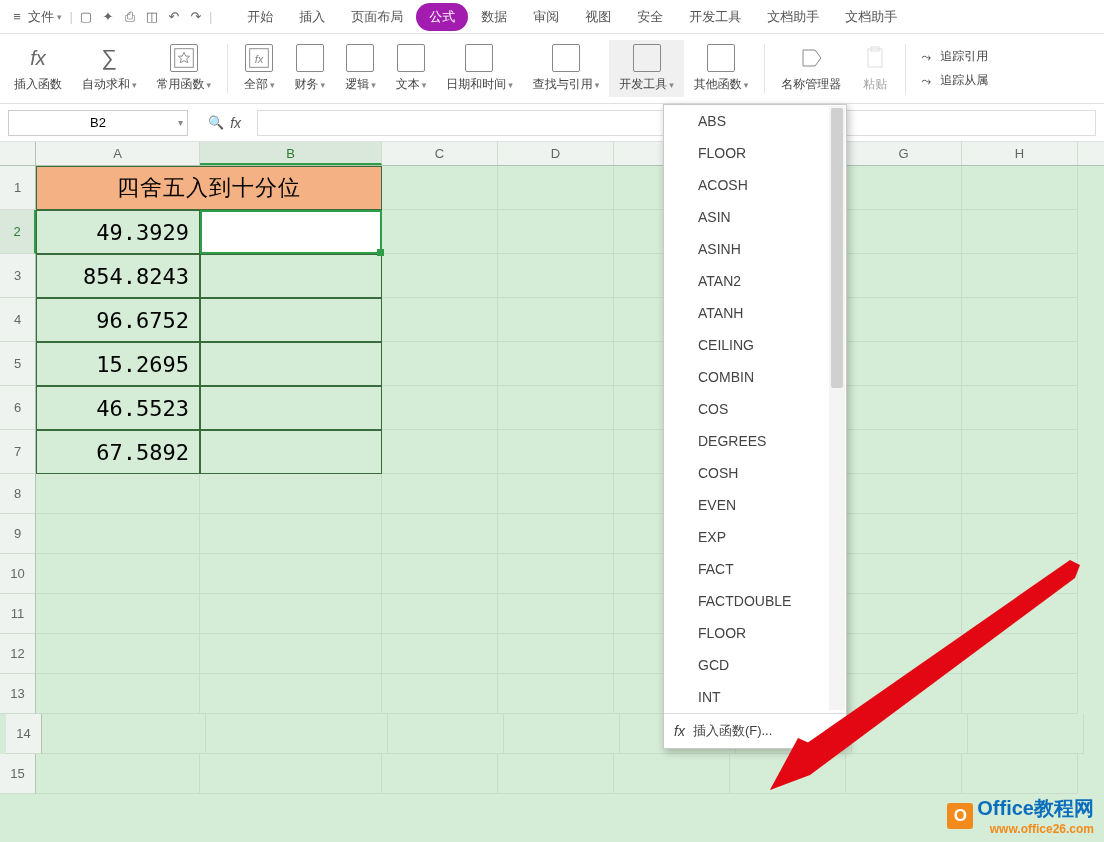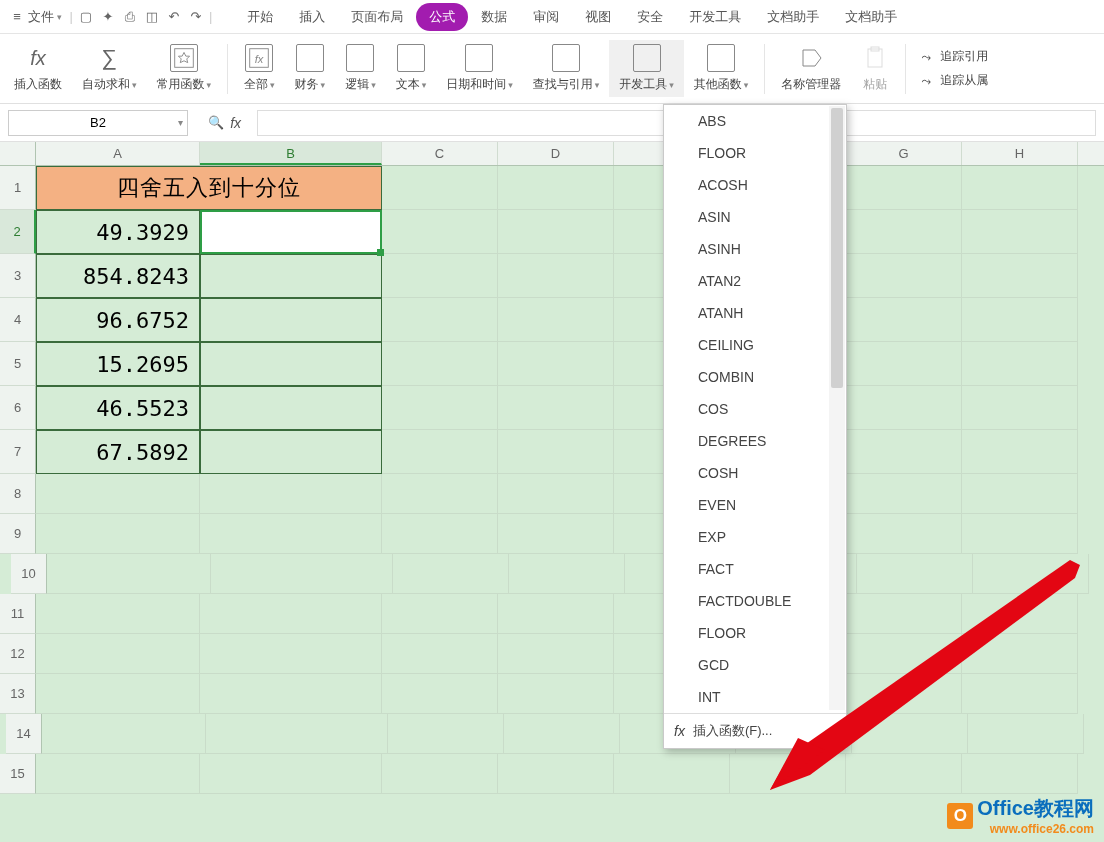--- a/index.html
+++ b/index.html
@@ -332,21 +332,21 @@
         <div class="rowh">9</div>
         <div class="cell" style="width: 164px;"></div>
         <div class="cell" style="width: 182px;"></div>
         <div class="cell" style="width: 116px;"></div>
         <div class="cell" style="width: 116px;"></div>
         <div class="cell" style="width: 116px;"></div>
         <div class="cell" style="width: 116px;"></div>
         <div class="cell" style="width: 116px;"></div>
         <div class="cell" style="width: 116px;"></div>
       </div>
-      <div class="row" style="height: 40px; padding-left: 11px;">
+      <div class="row" style="height: 40px;">
         <div class="rowh">10</div>
         <div class="cell" style="width: 164px;"></div>
         <div class="cell" style="width: 182px;"></div>
         <div class="cell" style="width: 116px;"></div>
         <div class="cell" style="width: 116px;"></div>
         <div class="cell" style="width: 116px;"></div>
         <div class="cell" style="width: 116px;"></div>
         <div class="cell" style="width: 116px;"></div>
         <div class="cell" style="width: 116px;"></div>
       </div>

